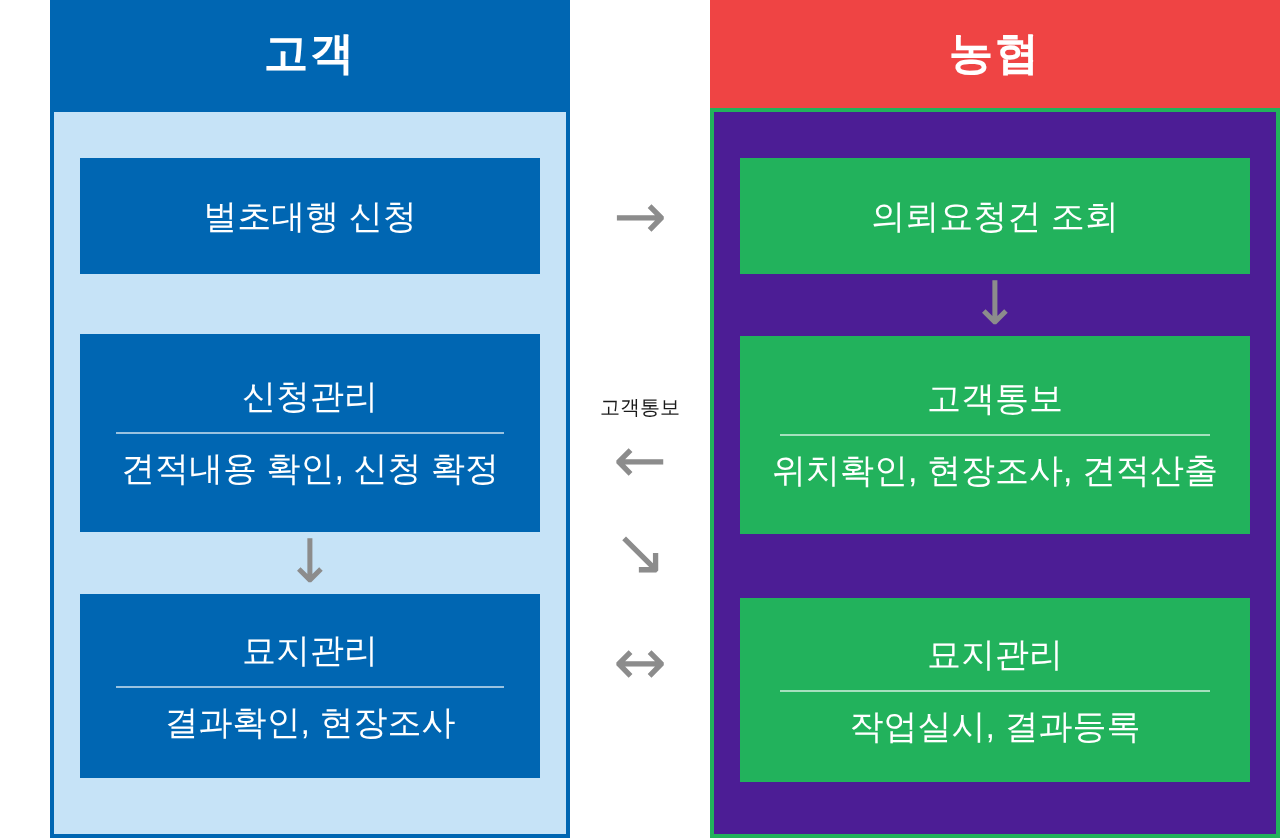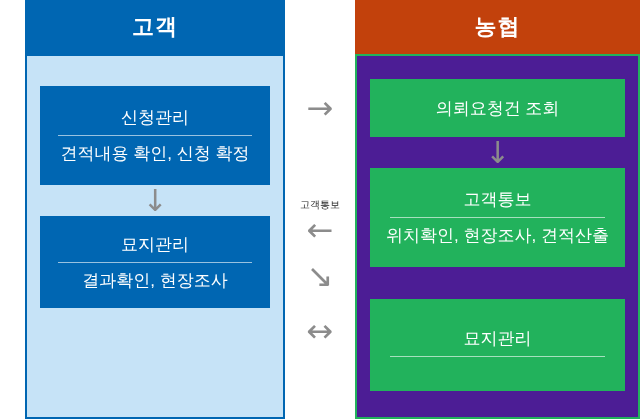--- a/index.html
+++ b/index.html
@@ -22,21 +22,21 @@
   .col-header {
     height: 54px;
     line-height: 54px;
     text-align: center;
     color: #ffffff;
     font-size: 22px;
     font-weight: bold;
     letter-spacing: 1px;
   }
   .left  .col-header { background: #0066b2; }
-  .right .col-header { background: #c2410c; }
+  .right .col-header { background: #ef4444; }
 
   .col-body {
     height: 365px;
     border-width: 2px;
     border-style: solid;
   }
   .left  .col-body { background: #c6e3f7; border-color: #0066b2; }
   .right .col-body { background: #4c1d95; border-color: #22b25c; }
 
   .process-box {
@@ -105,20 +105,23 @@
   .pos-confirm { top: 259px; }
   .pos-manage { top: 314px; }
 </style>
 </head>
 <body>
 
 <div class="column left">
   <div class="col-header">고객</div>
   <div class="col-body">
 
+    <div class="process-box box-single">
+      <div class="box-title">벌초대행 신청</div>
+    </div>
 
     <div class="spacer-30"></div>
 
     <div class="process-box box-double">
       <div class="box-title">신청관리</div>
       <div class="box-separator"></div>
       <div class="box-subtitle">견적내용 확인, 신청 확정</div>
     </div>
 
     <div class="flow-arrow">↓</div>
@@ -146,20 +149,21 @@
       <div class="box-title">고객통보</div>
       <div class="box-separator"></div>
       <div class="box-subtitle">위치확인, 현장조사, 견적산출</div>
     </div>
 
     <div class="spacer-32"></div>
 
     <div class="process-box box-double" style="height:92px;">
       <div class="box-title">묘지관리</div>
       <div class="box-separator"></div>
+      <div class="box-subtitle">작업실시, 결과등록</div>
     </div>
 
   </div>
 </div>
 
 <div class="gap-zone">
   <div class="gap-item gap-arrow pos-request">→</div>
   <div class="gap-item gap-label pos-notify-label">고객통보</div>
   <div class="gap-item gap-arrow pos-notify-arrow">←</div>
   <div class="gap-item gap-arrow pos-confirm">↘</div>

